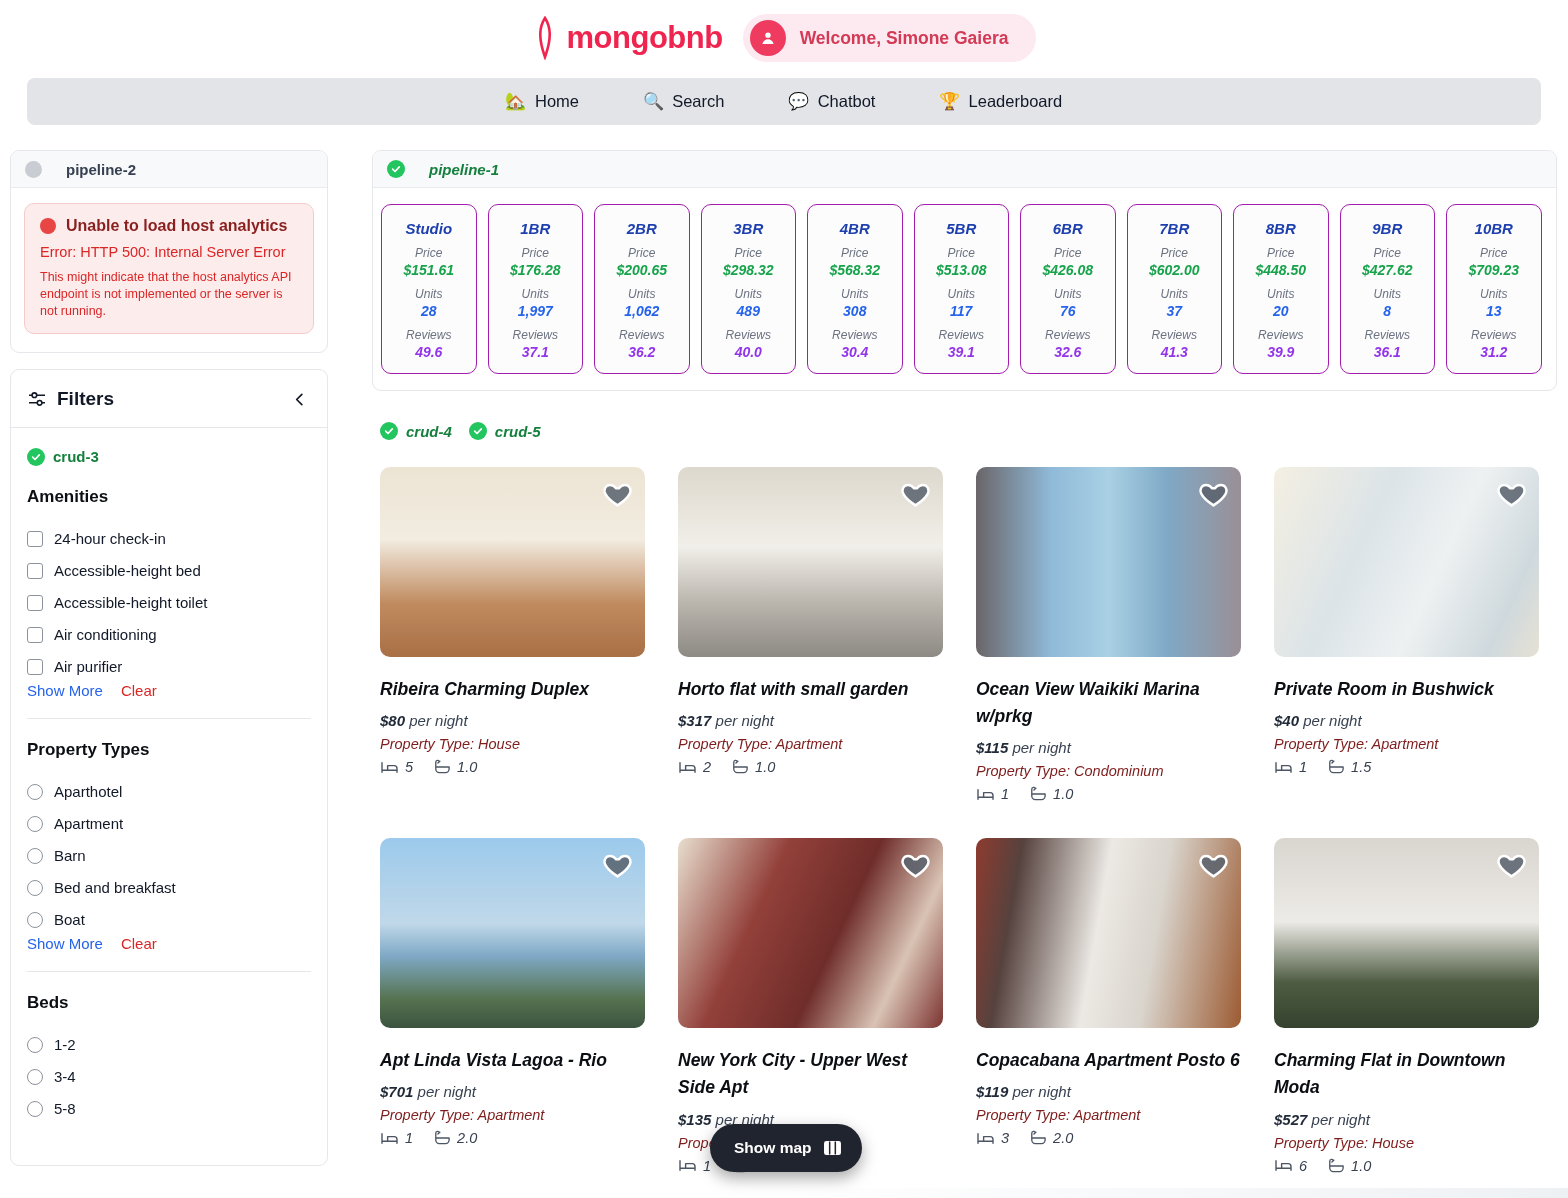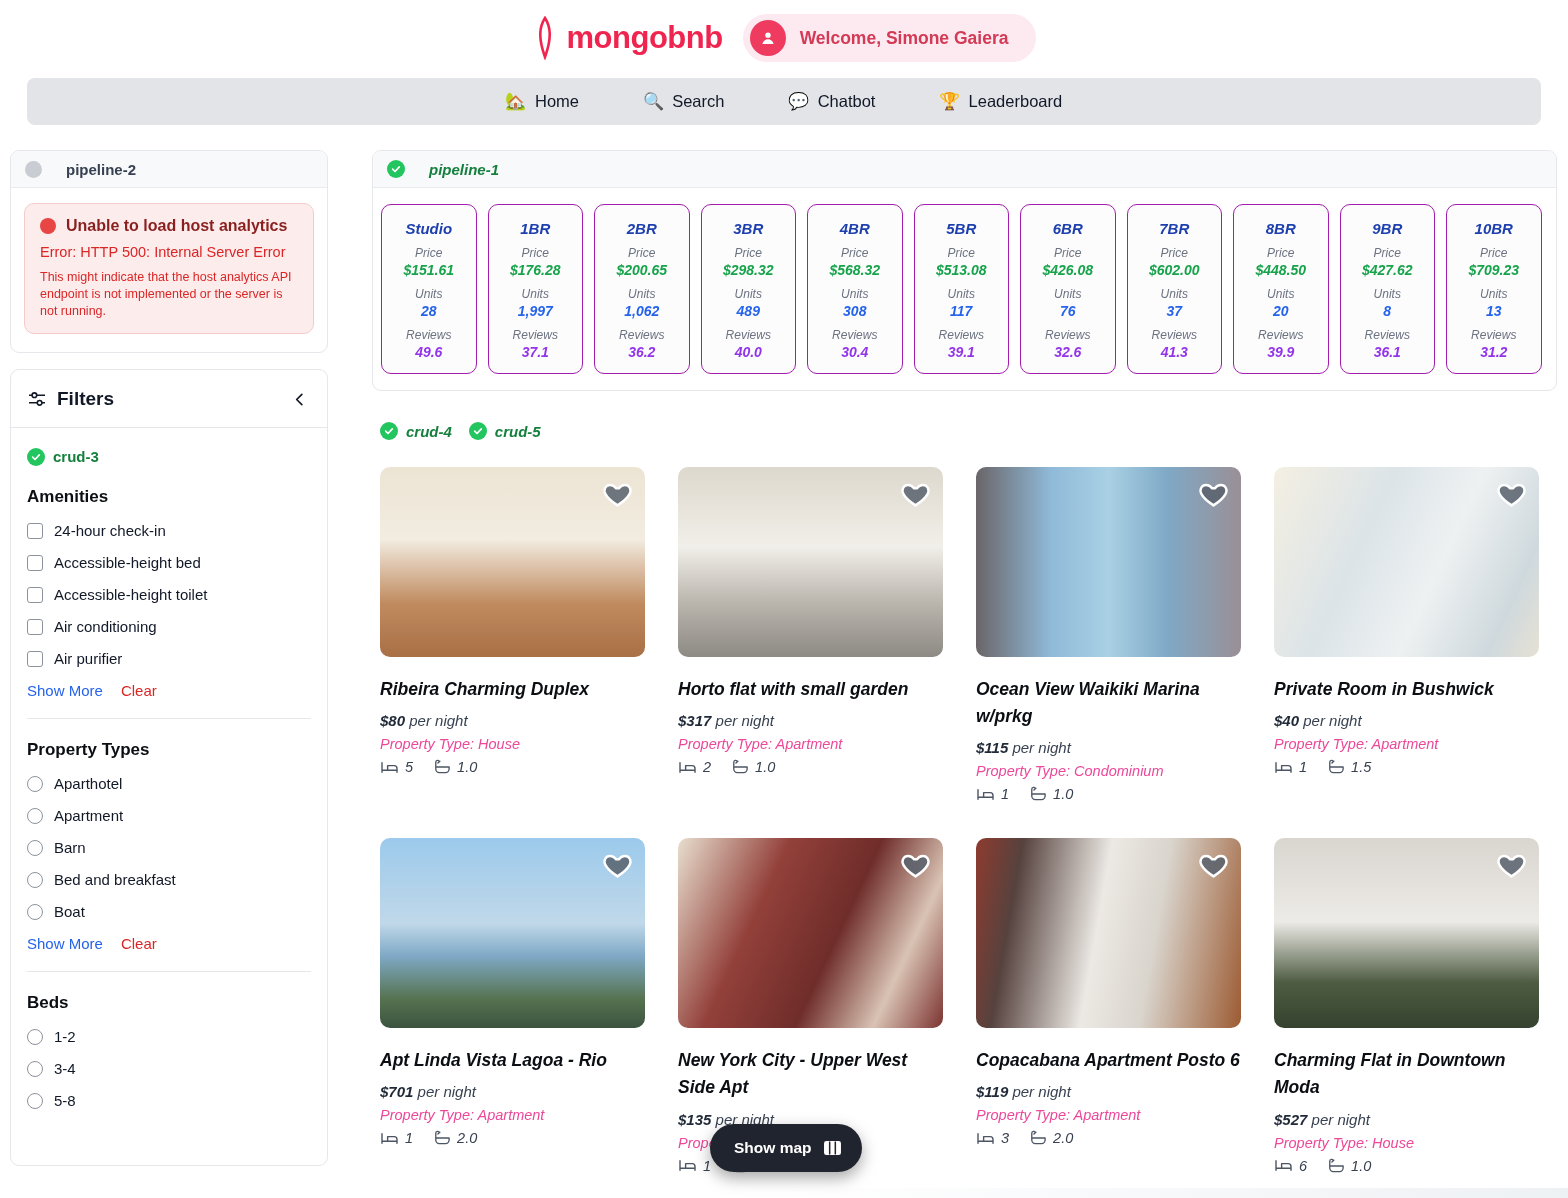--- a/index.html
+++ b/index.html
@@ -47,21 +47,21 @@
   .filters-panel { margin-top:16px; height:797px; }
   .filters-header { display:flex; align-items:center; gap:10px; padding:18px 16px 16px;
     border-bottom:1px solid #e5e7eb; }
   .filters-title { font-size:19px; font-weight:700; flex:1; }
   .collapse-btn { cursor:pointer; display:flex; align-items:center; padding:4px; }
   .filters-body { padding:4px 16px 0; }
   .crud-badge { display:flex; align-items:center; gap:8px; font-size:15px; font-weight:700;
     color:#15803d; }
   .filters-body .crud-badge { margin-top:16px; }
   .section-heading { font-size:17px; font-weight:700; margin:21px 0 8px; color:#0b0f14; }
-  .opt-row { display:flex; align-items:center; gap:11px; height:32px; font-size:15px; cursor:pointer; }
+  .opt-row { display:flex; align-items:flex-end; gap:11px; height:32px; font-size:15px; cursor:pointer; }
   .checkbox { width:16px; height:16px; border:1.5px solid #8d939c; border-radius:3px; background:#fff; flex:0 0 auto; }
   .radio { width:16px; height:16px; border:1.5px solid #8d939c; border-radius:50%; background:#fff; flex:0 0 auto; }
   .links-row { display:flex; gap:18px; margin-top:7px; font-size:15px; font-weight:500; }
   .link-more { color:#2563eb; cursor:pointer; }
   .link-clear { color:#dc2626; cursor:pointer; }
   .divider { height:1px; background:#e5e7eb; margin:19px 0 3px; }
 
   
   .main-col { position:absolute; left:372px; top:150px; width:1185px;font-style:italic; }
   .stats-row { display:flex; gap:11px; padding:16px 8px; }
@@ -75,21 +75,21 @@
   .crud-row { display:flex; gap:17px; margin:31px 0 0 8px; }
 
   .grid { margin:27px 0 0 8px; width:1159px; display:grid;
     grid-template-columns:repeat(4,265px); column-gap:33px; row-gap:36px; }
   .card { position:relative; }
   .card-photo { height:190px; border-radius:10px; position:relative; overflow:hidden; }
   .heart-btn { position:absolute; top:12px; right:12px; cursor:pointer; background:none; border:none; }
   .card-title { margin-top:19px; font-size:17.5px; font-weight:700; line-height:1.55; color:#0b0f14; }
   .card-price { margin-top:9px; font-size:15px; color:#374151; }
   .card-price b { color:#1f2937; font-weight:700; }
-  .card-prop { margin-top:7px; font-size:14.5px; color:#ec4899; }
+  .card-prop { margin-top:7px; font-size:14.5px; color:#7f1d1d; }
   .card-meta { margin-top:7px; display:flex; align-items:center; gap:6px; font-size:14.5px; color:#374151; }
   .meta-gap { width:8px; }
 
   
   .show-map { position:absolute; left:710px; top:1124px; height:48px; padding:0 20px 0 24px;
     background:#20242e; color:#fff; border:none; border-radius:999px; display:flex;
     align-items:center; gap:11px; font-size:15.5px; font-weight:600; cursor:pointer;
     font-family:"Liberation Sans", sans-serif; box-shadow:0 6px 16px rgba(0,0,0,.35); z-index:20; }
 
   .bottom-wash { position:absolute; left:0; right:0; bottom:0; height:10px;

